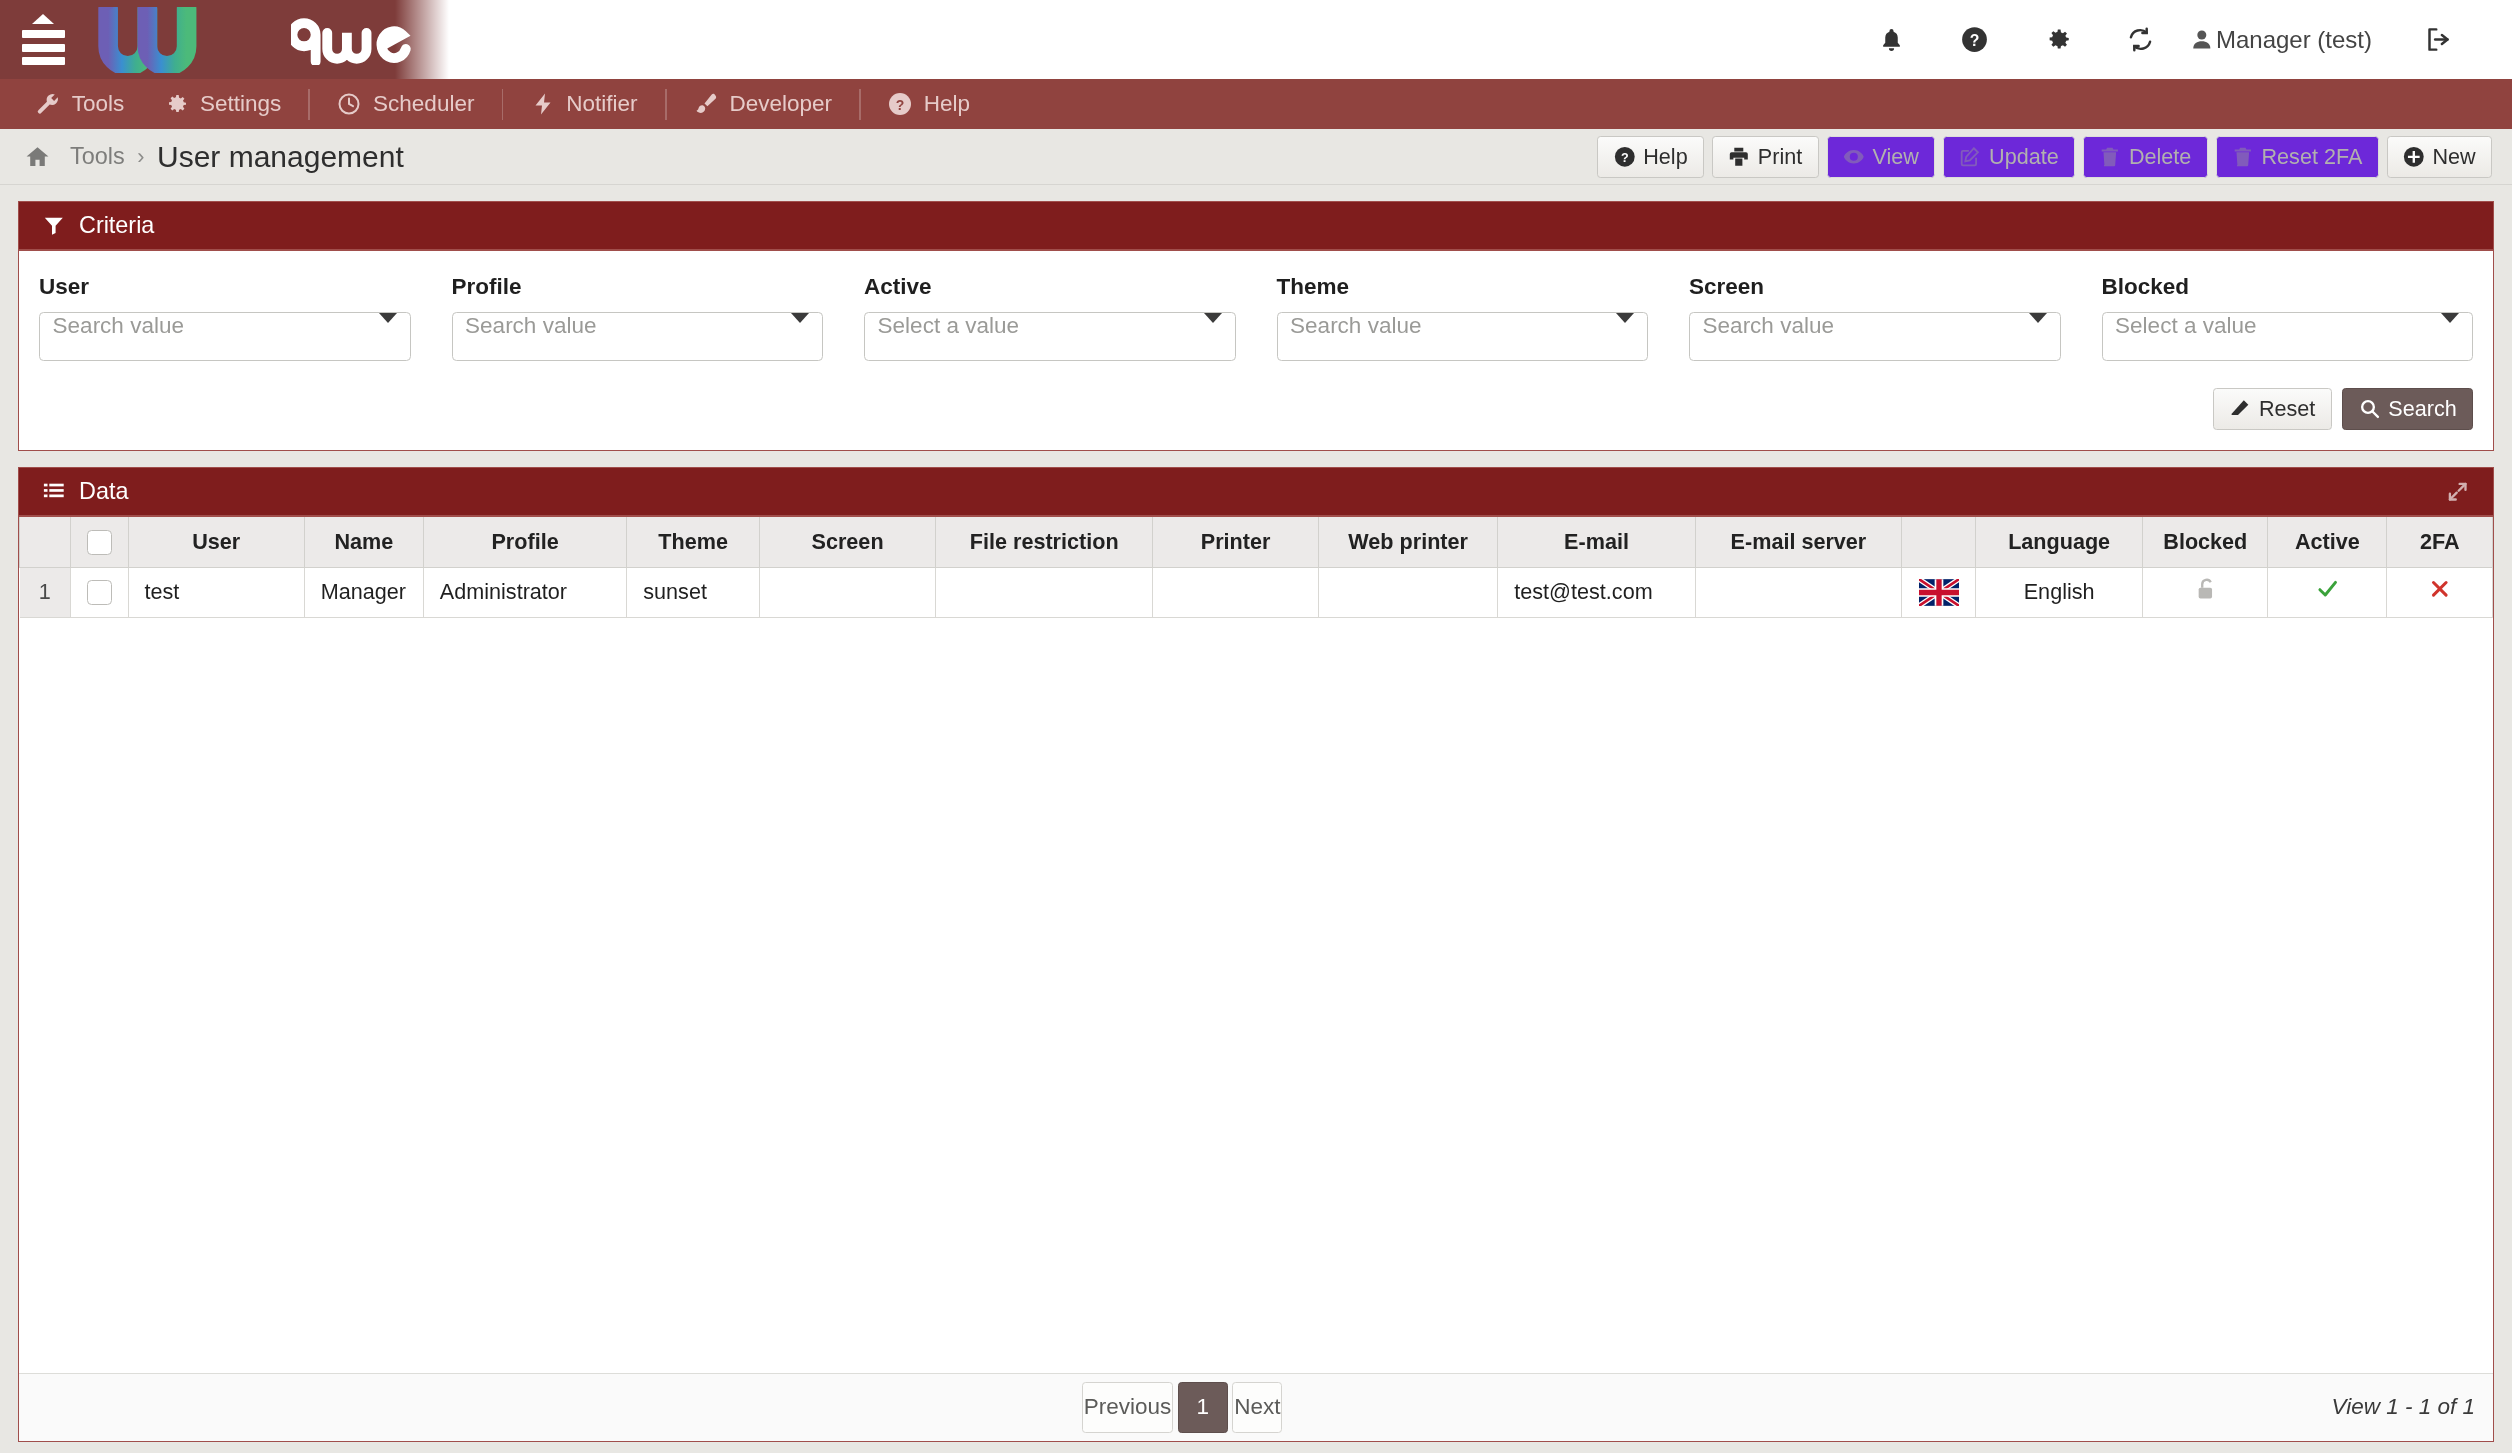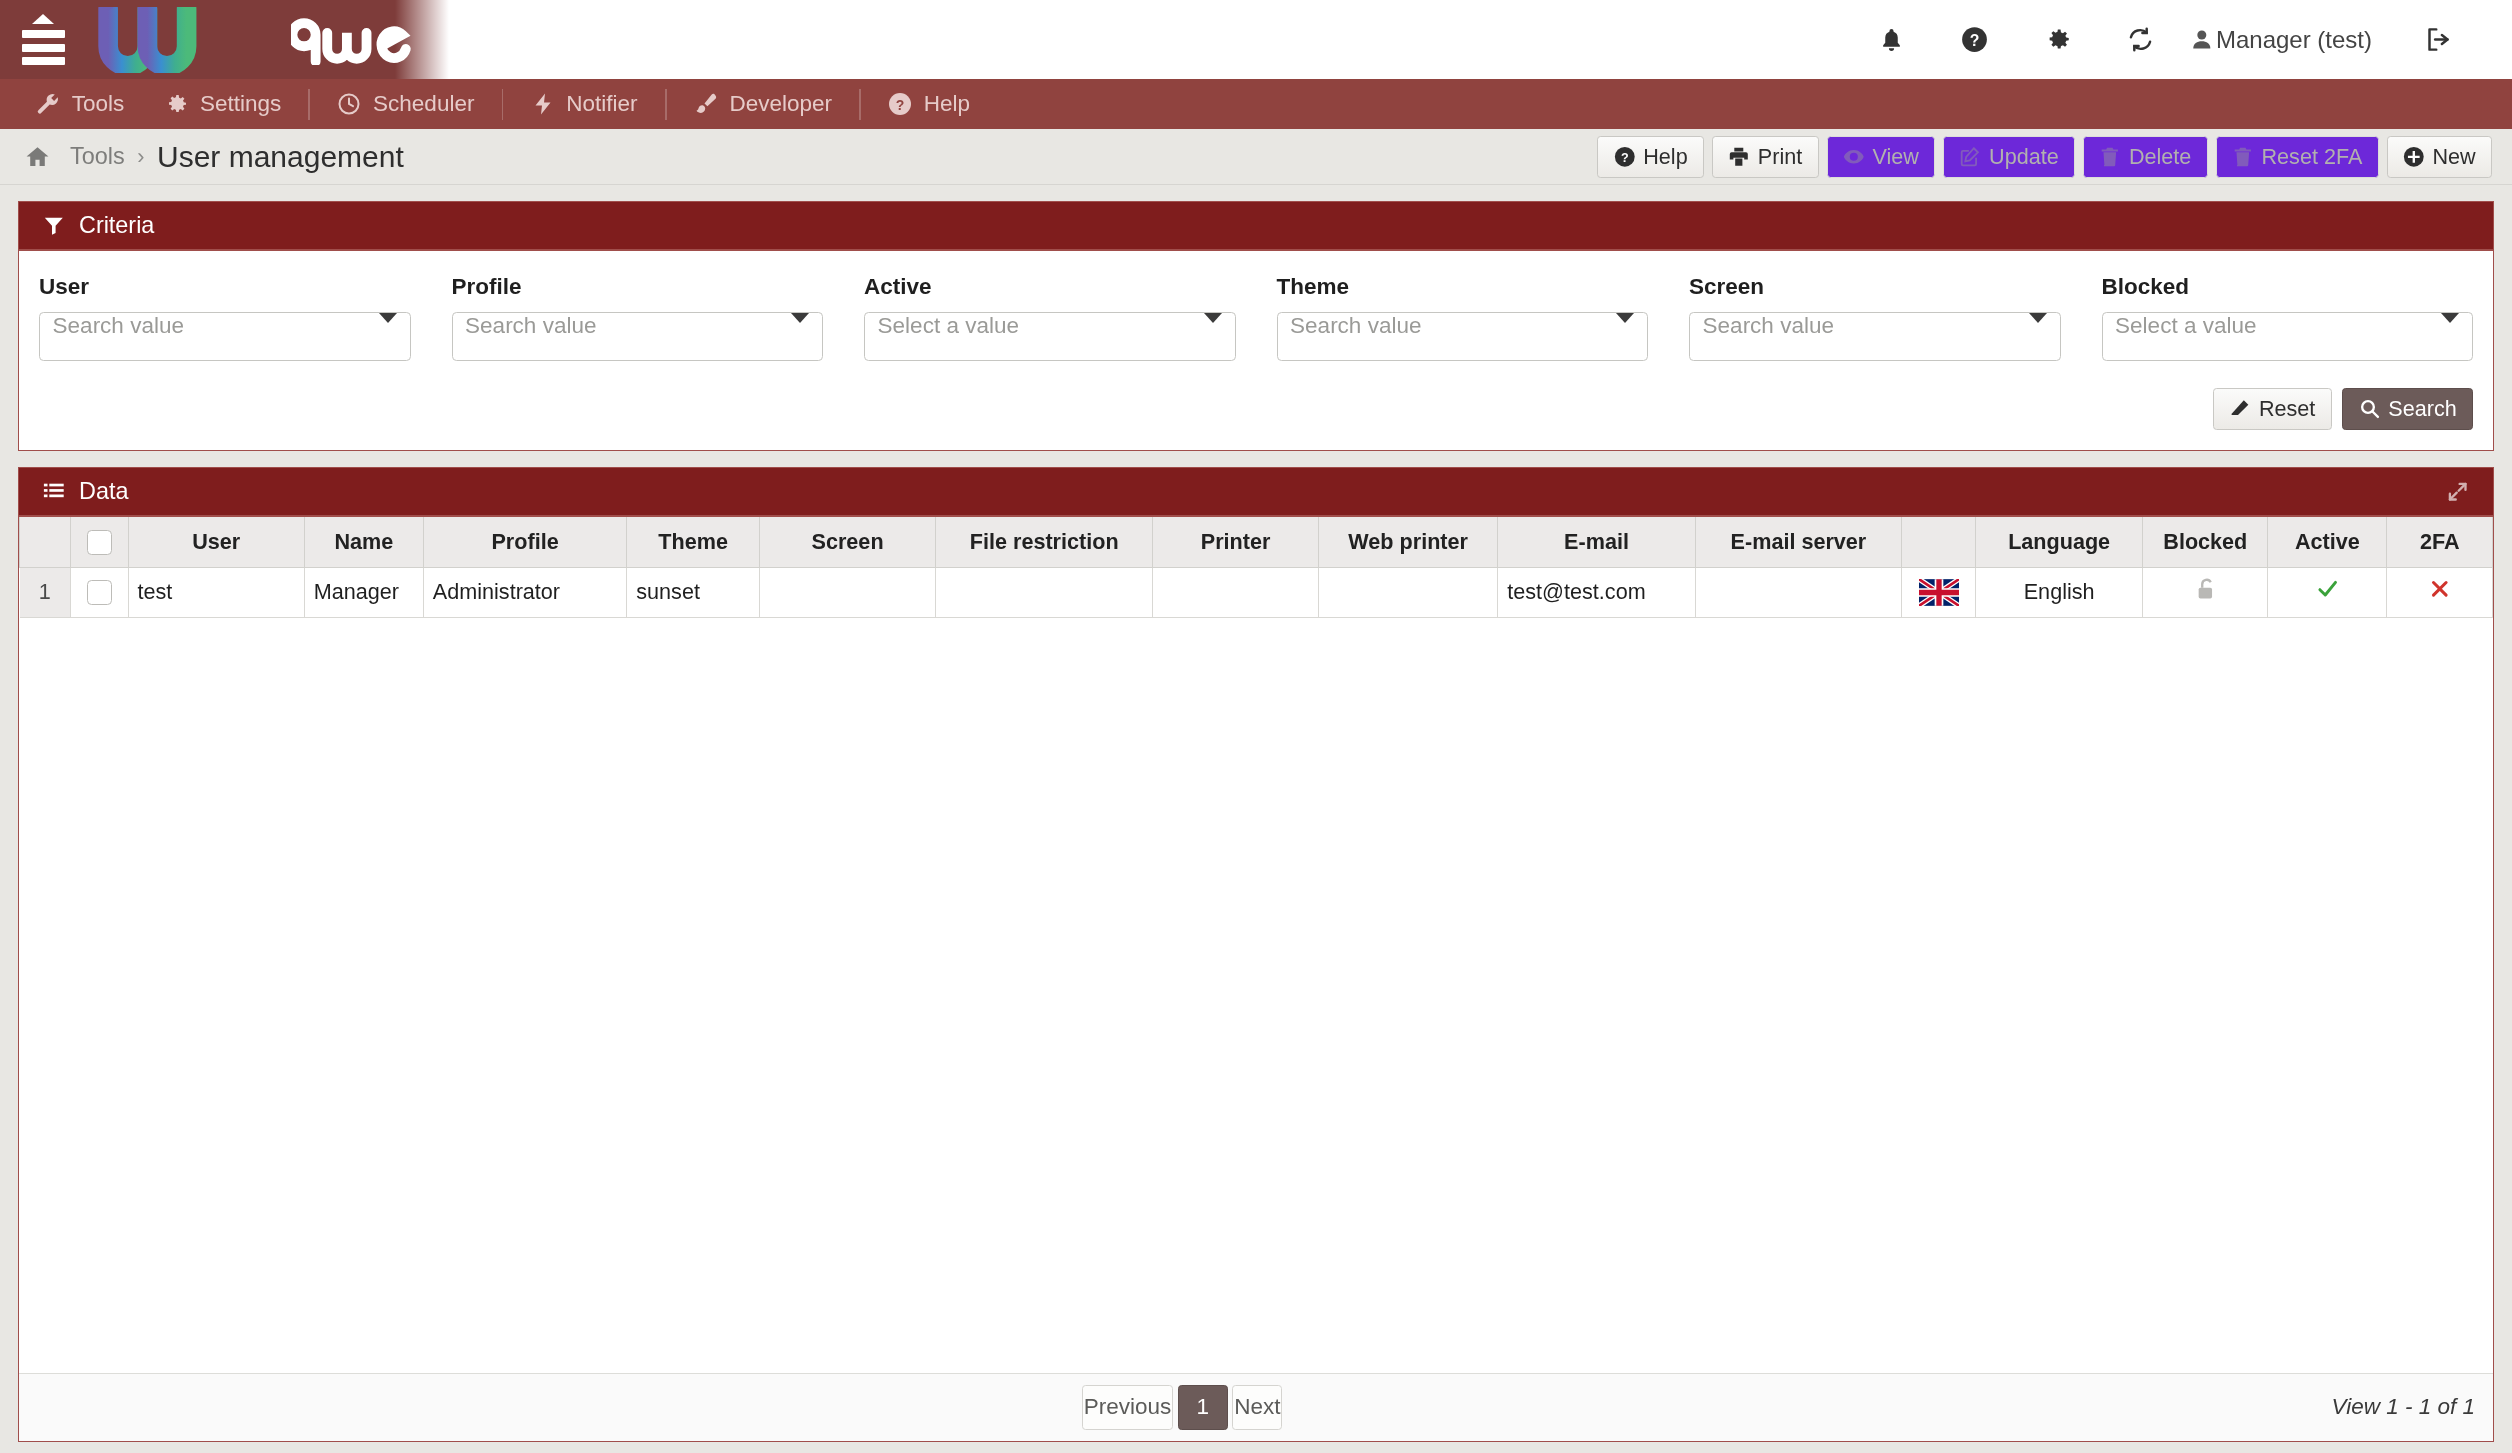--- a/index.html
+++ b/index.html
@@ -159,21 +159,21 @@
     border: 0.9px solid #d2d1cd;
     border-top: none;
     font-size: 21.6px; font-weight: bold; color: #222;
     height: 50px;
     text-align: center;
   }
   table.data td {
     border: 0.9px solid #d9d8d4;
     height: 50px;
     font-size: 21.6px; color: #1f1f1f;
-    padding: 0 9px;
+    padding: 0 16px;
     background: #fff;
     text-align: left;
   }
   table.data td.rownum {
     background: #eceae9; color: #4a4a4a; text-align: center; padding: 0;
     border-left: none;
   }
   table.data th.cbcol, table.data td.cbcol { text-align: center; padding: 0; }
   table.data td.center { text-align: center; }
   .cbox {
@@ -187,21 +187,21 @@
   .flag { width: 40px; height: 27px; display: inline-block; vertical-align: middle; }
 
   .datafoot {
     height: 68px; background: #fafafa;
     border-top: 0.9px solid #ddddd9;
     display: flex; align-items: center;
     padding: 0 18px;
   }
   .pager { margin: 0 auto; display: flex; }
   .pg {
-    min-width: 50px; height: 45px; padding: 0 1px;
+    min-width: 50px; height: 51px; padding: 0 1px;
     border: 0.9px solid #d5d4d0; background: #fdfdfc;
     font-size: 22.5px; color: #5b5b59;
     display: flex; align-items: center; justify-content: center;
     margin-right: 4.5px; border-radius: 3.6px; cursor: pointer;
   }
   .pg.active { background: #6c5b59; color: #fff; border-color: #5d4e4c; }
   .view-count { font-size: 22.5px; color: #3a3a3a; white-space: nowrap; font-style: italic; }
 </style>
 </head>
 <body>

